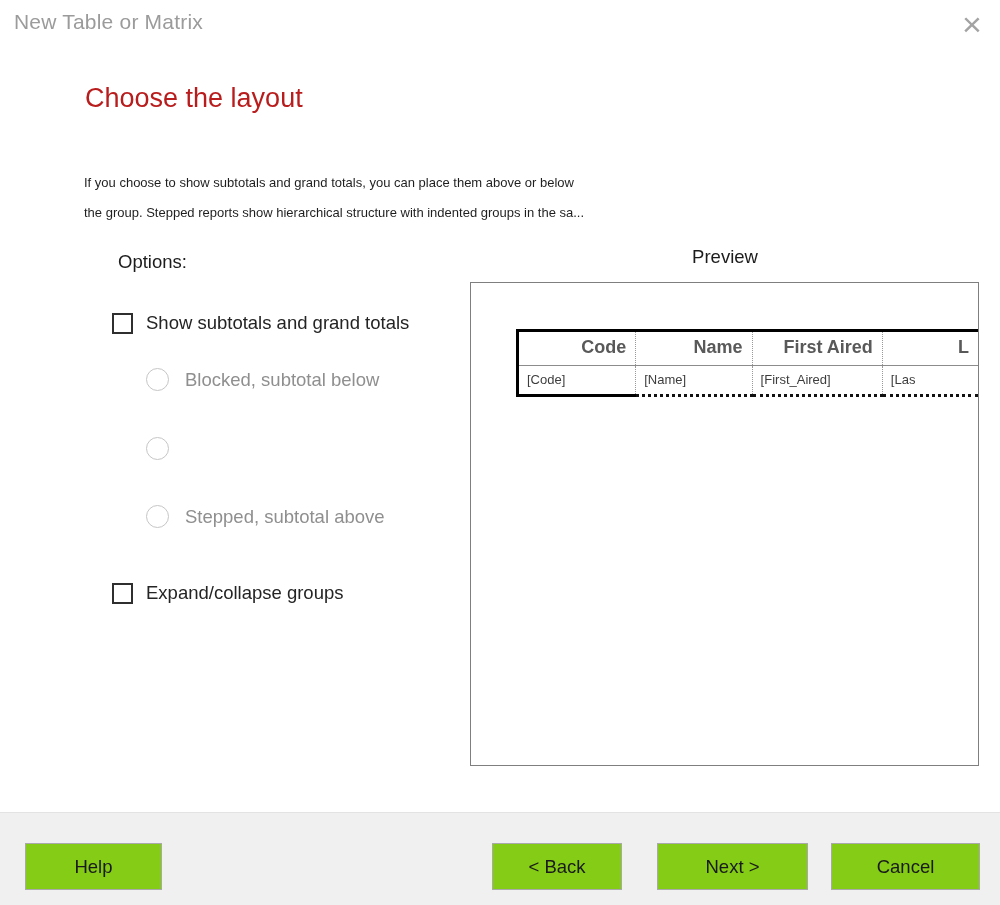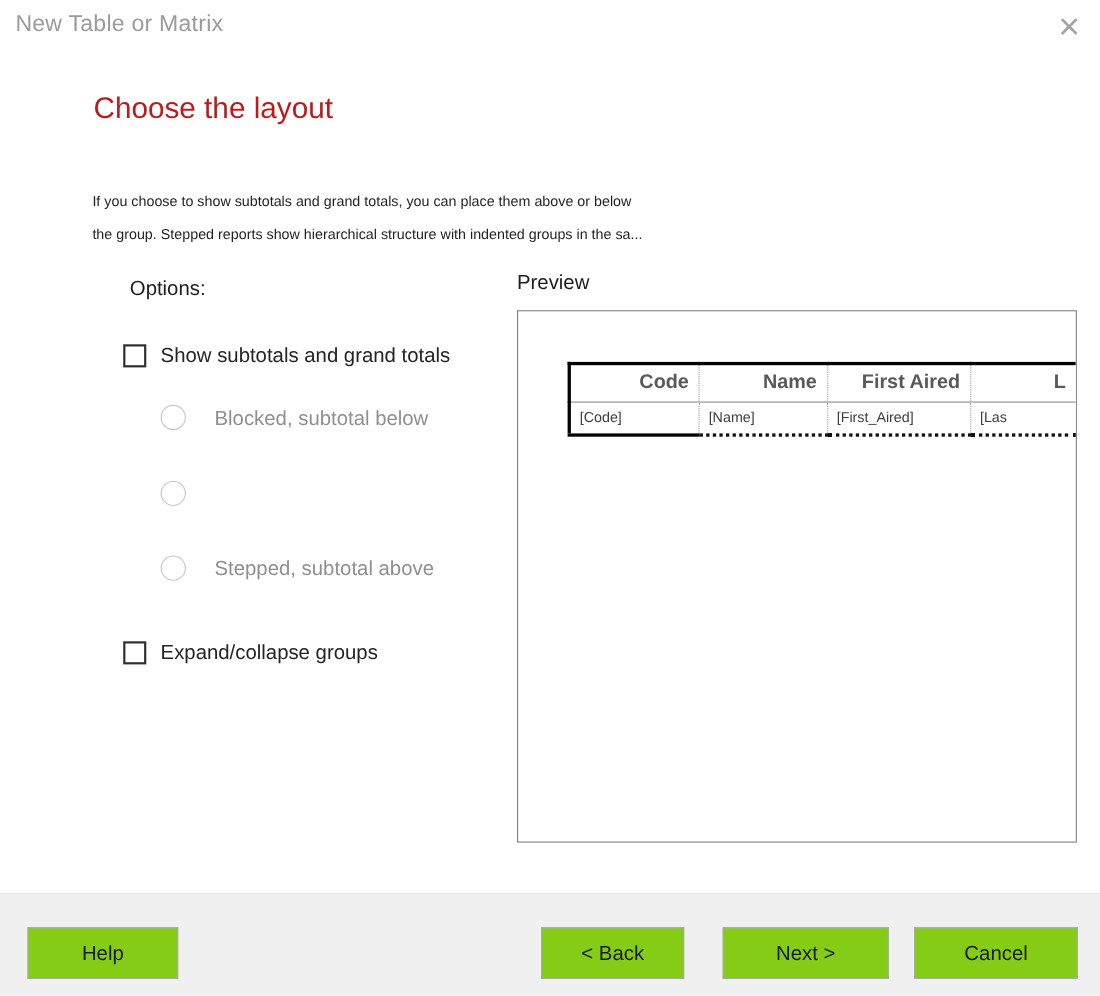--- a/index.html
+++ b/index.html
@@ -52,33 +52,33 @@
   .cb-label {
     margin-left: 13px;
     font-size: 18.5px; color: #242424;
   }
   .radio {
     width: 23px; height: 23px; border-radius: 50%;
     border: 1px solid #c6c6c6; background: #ffffff;
     flex: 0 0 auto;
   }
   .radio-label {
-    margin-left: 26px;
+    margin-left: 16px;
     font-size: 18.5px; color: #8f8f8f;
   }
   #row-cb-subtotals { left: 112px; top: 312px; }
   #row-radio-0 { left: 146px; top: 368px; }
   #row-radio-1 { left: 146px; top: 437px; }
   #row-radio-2 { left: 146px; top: 505px; }
   #row-cb-expand { left: 112px; top: 582px; }
 
   
   .preview-label {
     left: 470px; top: 246px; width: 510px;
-    text-align: left;
+    text-align: center;
     font-size: 18.5px; color: #1c1c1c;
   }
   .preview-box {
     left: 470px; top: 282px;
     width: 509px; height: 484px;
     border: 1px solid #7f7f7f;
     background: #ffffff;
     overflow: hidden;
   }
   .preview-table {

